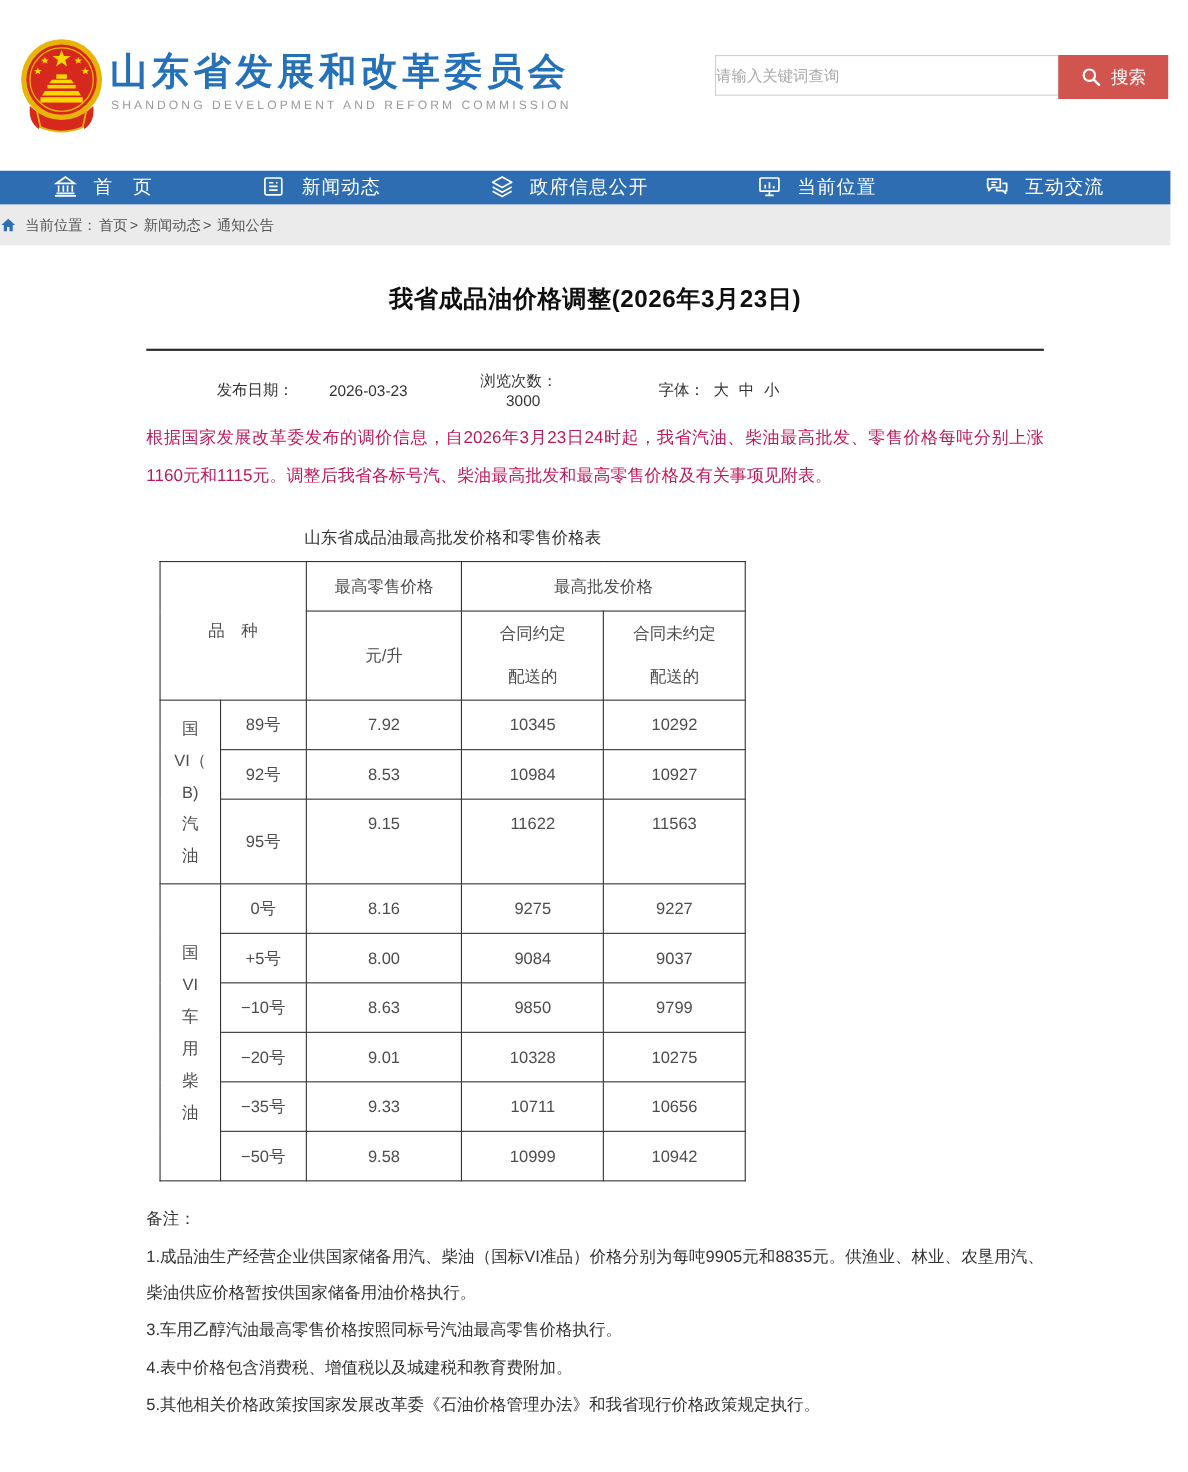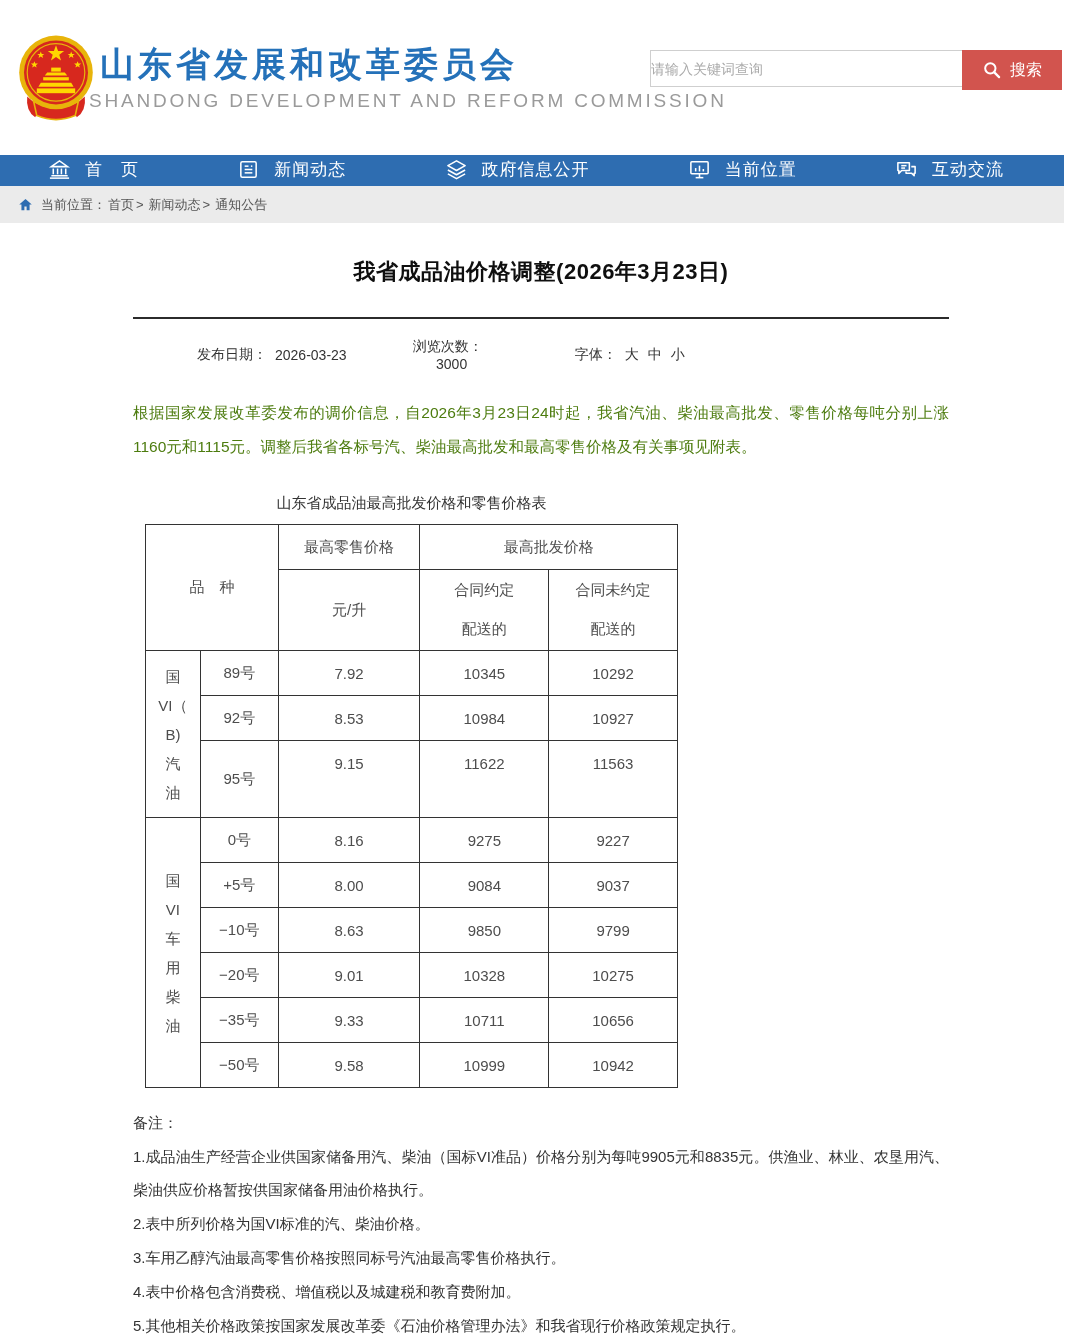--- a/index.html
+++ b/index.html
@@ -3,48 +3,48 @@
 <meta charset="utf-8">
 <style>
   * { margin:0; padding:0; box-sizing:border-box; }
   html,body { width:1080px; background:#fff; font-family:"Liberation Sans","DejaVu Sans",sans-serif; color:#333; }
   body { height:1338px; overflow:hidden; position:relative; }
 
   
   .header { position:relative; height:155px; background:#fff; }
   .logo-wrap { position:absolute; left:16px; top:34px; width:80px; height:88px; cursor:pointer; }
   .site-title { position:absolute; left:100px; top:42px; font-size:34px; font-weight:bold; color:#2471b9; letter-spacing:4px; white-space:nowrap; }
-  .site-subtitle { position:absolute; left:89px; top:90px; font-size:19px; color:#9a9a9a; letter-spacing:2.8px; white-space:nowrap; }
+  .site-subtitle { position:absolute; left:101px; top:90px; font-size:11px; color:#9a9a9a; letter-spacing:2.8px; white-space:nowrap; }
   .search-bar { position:absolute; right:18px; top:50px; display:flex; align-items:flex-start; }
   .search-input { width:312px; height:37px; border:1px solid #cfcfcf; border-right:none; padding:0 0; font-size:14px; color:#333; outline:none; font-family:inherit; }
   .search-input::placeholder { color:#aaa; }
   .search-btn { width:100px; height:40px; background:#d2544e; color:#fff; border:none; font-size:16px; display:flex; align-items:center; justify-content:center; gap:8px; cursor:pointer; font-family:inherit; }
 
   
   .nav { width:1064px; height:31px; background:#2e6db1; display:flex; align-items:center; justify-content:space-between; padding:0 60px 2px 48px; }
   .nav-item { display:flex; align-items:center; gap:14px; color:#fff; font-size:17px; letter-spacing:1px; cursor:pointer; white-space:nowrap; }
   .nav-item svg { display:block; }
 
   
-  .breadcrumb { width:1064px; height:37px; background:#ebebeb; display:flex; align-items:center; padding-left:18px; font-size:13px; color:#555; }
+  .breadcrumb { width:1064px; height:37px; background:#ebebeb; display:flex; align-items:center; font-size:13px; color:#555; }
   .breadcrumb .crumb { margin:0 2px; }
   .breadcrumb .sep { margin:0 3px 0 0; }
   .breadcrumb svg { margin-right:8px; }
 
   
   .article { width:816px; margin-left:133px; }
   .article-title { text-align:center; font-size:22px; font-weight:bold; color:#0f0f0f; margin-top:34px; letter-spacing:0.5px; }
   .title-divider { border-bottom:2px solid #2b2b2b; margin-top:30px; }
   .meta-row { display:flex; align-items:center; margin-top:19px; padding-left:64px; font-size:14px; color:#333; }
   .meta-row .label { margin-right:8px; }
   .meta-group { display:flex; align-items:center; }
-  .meta-gap1 { margin-right:66px; }
+  .meta-gap1 { margin-right:66px;gap:24px; }
   .meta-gap2 { margin-right:84px;flex-direction:column; }
   .font-opt { margin-right:9px; cursor:pointer; }
-  .article-body { margin-top:24px; font-size:15.5px; line-height:34px; color:#4d7c0f; text-align:justify; }
+  .article-body { margin-top:10px; font-size:15.5px; line-height:34px; color:#be185d; text-align:justify; }
 
   
   .table-block { margin:30px 0 0 12px; width:533px; }
   .table-title { font-size:15px; color:#333; text-align:center; margin-bottom:11px; }
   .price-table { width:533px; border-collapse:collapse; text-align:center; color:#4d4d4d; font-size:15px; }
   .price-table th, .price-table td { border:1px solid #333; font-weight:normal; vertical-align:middle; }
   .price-table thead tr:first-child { height:45px; }
   .price-table thead tr:last-child { height:81px; }
   .price-table tbody tr { height:45px; }
   .price-table tbody tr:nth-child(3) { height:77px; }
@@ -282,19 +282,18 @@
             <td>10942</td>
           </tr>
         </tbody>
     </table>
   </div>
 
   <div class="notes">
     <p>备注：</p>
     <div>
         <p>1.成品油生产经营企业供国家储备用汽、柴油（国标VI准品）价格分别为每吨9905元和8835元。供渔业、林业、农垦用汽、柴油供应价格暂按供国家储备用油价格执行。</p>
-        <p>2.表中所列价格为国VI标准的汽、柴油价格。</p>
         <p>3.车用乙醇汽油最高零售价格按照同标号汽油最高零售价格执行。</p>
         <p>4.表中价格包含消费税、增值税以及城建税和教育费附加。</p>
         <p>5.其他相关价格政策按国家发展改革委《石油价格管理办法》和我省现行价格政策规定执行。</p>
       </div>
   </div>
 </div>
 
 </body></html>

